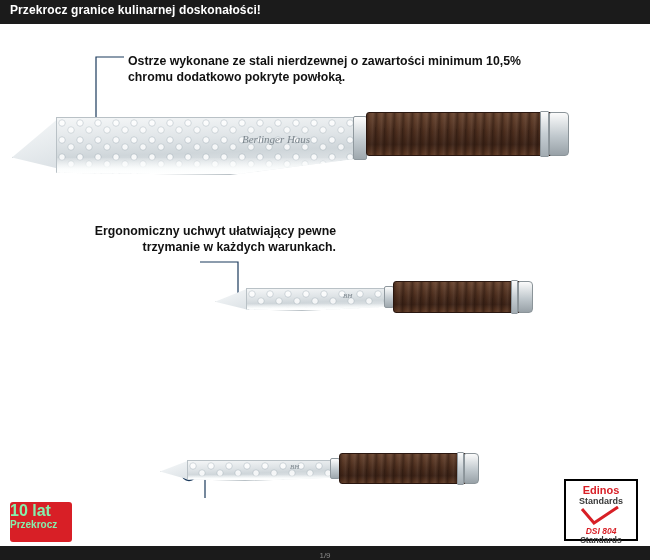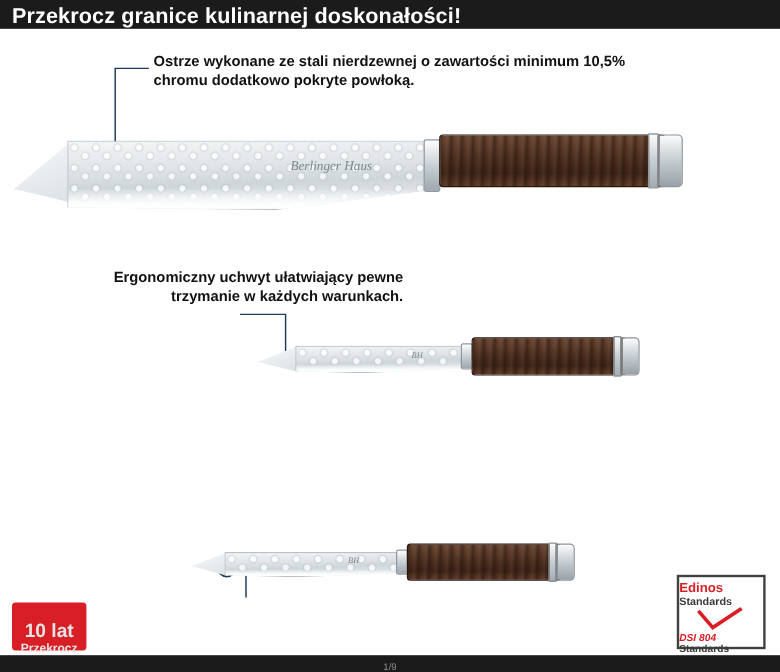--- a/index.html
+++ b/index.html
@@ -26,21 +26,21 @@
     left: 0;
     top: 0;
     width: 650px;
     height: 24px;
     background: #1b1b1b;
   }
   .header-title {
     position: absolute;
     left: 10px;
     top: 3px;
-    font-size: 18px;
+    font-size: 12px;
     font-weight: bold;
     color: #ffffff;
     letter-spacing: 0.1px;
     white-space: nowrap;
   }
   .footer-band {
     position: absolute;
     left: 0;
     bottom: 0;
     width: 650px;
@@ -48,21 +48,21 @@
     background: #1b1b1b;
   }
   
   .callout {
     position: absolute;
     font-size: 12.3px;
     line-height: 15.5px;
     color: #111111;
     font-weight: bold;
   }
-  .callout-1 { left: 128px; top: 44px; width: 430px; }
+  .callout-1 { left: 128px; top: 54px; width: 430px; }
   .callout-2 { left: 46px;  top: 224px; width: 290px; text-align: right; }
   .callout-3 { left: 140px; top: 503px; width: 400px; }
 
   
   .leader-svg {
     position: absolute;
     left: 0;
     top: 0;
     width: 650px;
     height: 560px;
@@ -142,47 +142,46 @@
   }
   
   .warranty-badge {
     position: absolute;
     left: 10px;
     bottom: 18px;
     width: 62px;
     height: 40px;
     background: #d81f26;
     border-radius: 3px;
-    color: #e5e5e5;
-    text-align: center;
-    box-sizing: border-box;
-    padding-top: 16px;
+    color: #86efac;
+    box-sizing: border-box;
+    padding-top: 0;
   }
   .warranty-badge .big {
     display: block;
     font-size: 16px;
     font-weight: bold;
     line-height: 17px;
   }
   .warranty-badge .small {
     display: block;
     font-size: 10px;
     font-weight: bold;
     line-height: 12px;
   }
   .edinos-badge {
     position: absolute;
     right: 12px;
     bottom: 19px;
     width: 74px;
     height: 62px;
-    border: 2px solid #404040;
+    border: 2px solid #000000;
     box-sizing: border-box;
     background: #ffffff;
-    text-align: left;
+    text-align: center;
   }
   .edinos-badge .e-name {
     margin-top: 3px;
     font-size: 11px;
     font-weight: bold;
     color: #d81f26;
     line-height: 12px;
   }
   .edinos-badge .e-std {
     font-size: 9px;

